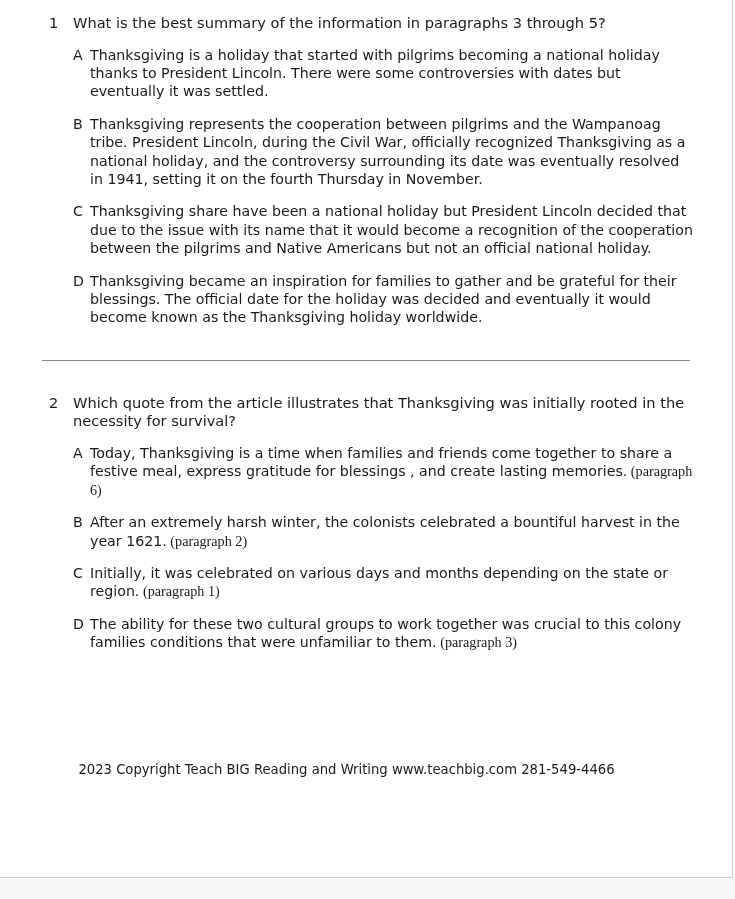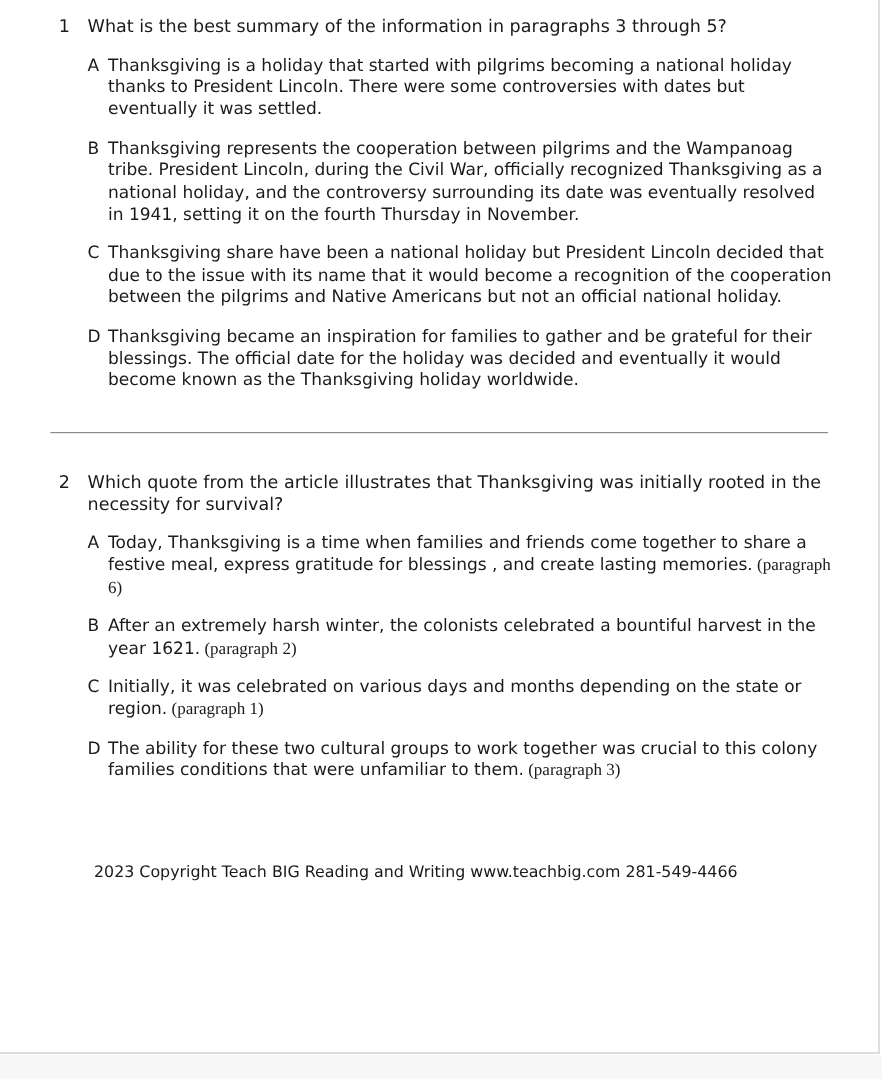--- a/index.html
+++ b/index.html
@@ -166,20 +166,20 @@
           <span class="choice-letter">C</span>
           <span class="choice-text"><span class="quote">Initially, it was celebrated on various days and months depending on the state or region.</span><span class="cite"> </span><span class="cite">(paragraph 1)</span></span>
         </div>
         <div class="choice">
           <span class="choice-letter">D</span>
           <span class="choice-text"><span class="quote">The ability for these two cultural groups to work together was crucial to this colony families conditions that were unfamiliar to them.</span><span class="cite"> </span><span class="cite">(paragraph 3)</span></span>
         </div>
       </div>
     </div>
 
-    <div class="footer-note" style="margin-top:67px;">
+    <div class="footer-note" style="margin-top:109px;">
       <span>2023 Copyright Teach BIG Reading and Writing www.teachbig.com 281-549-4466</span>
     </div>
 
   </div>
 </div>
 
 <div id="page-gutter"></div>
 
 </body></html>

